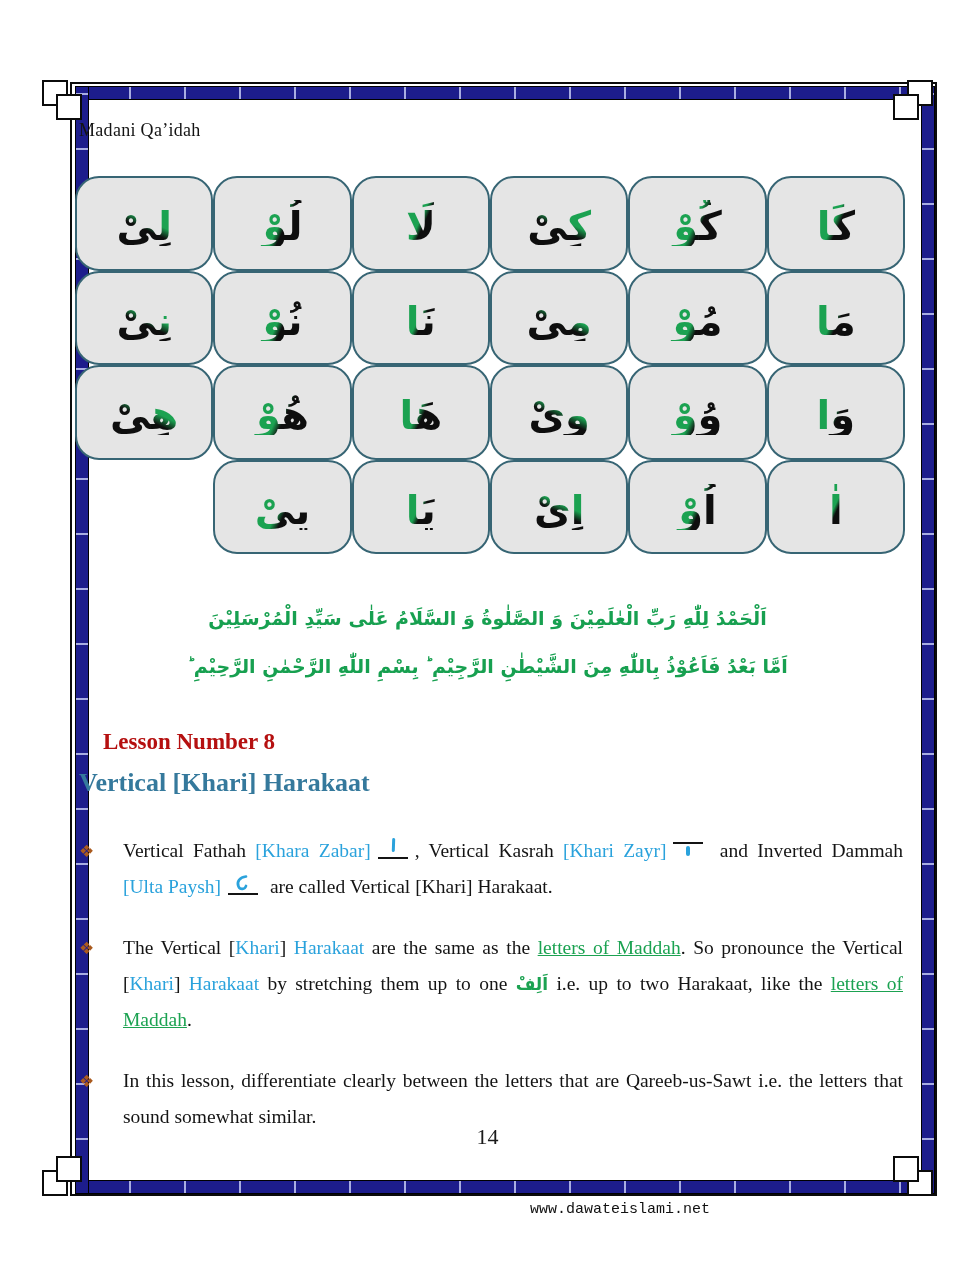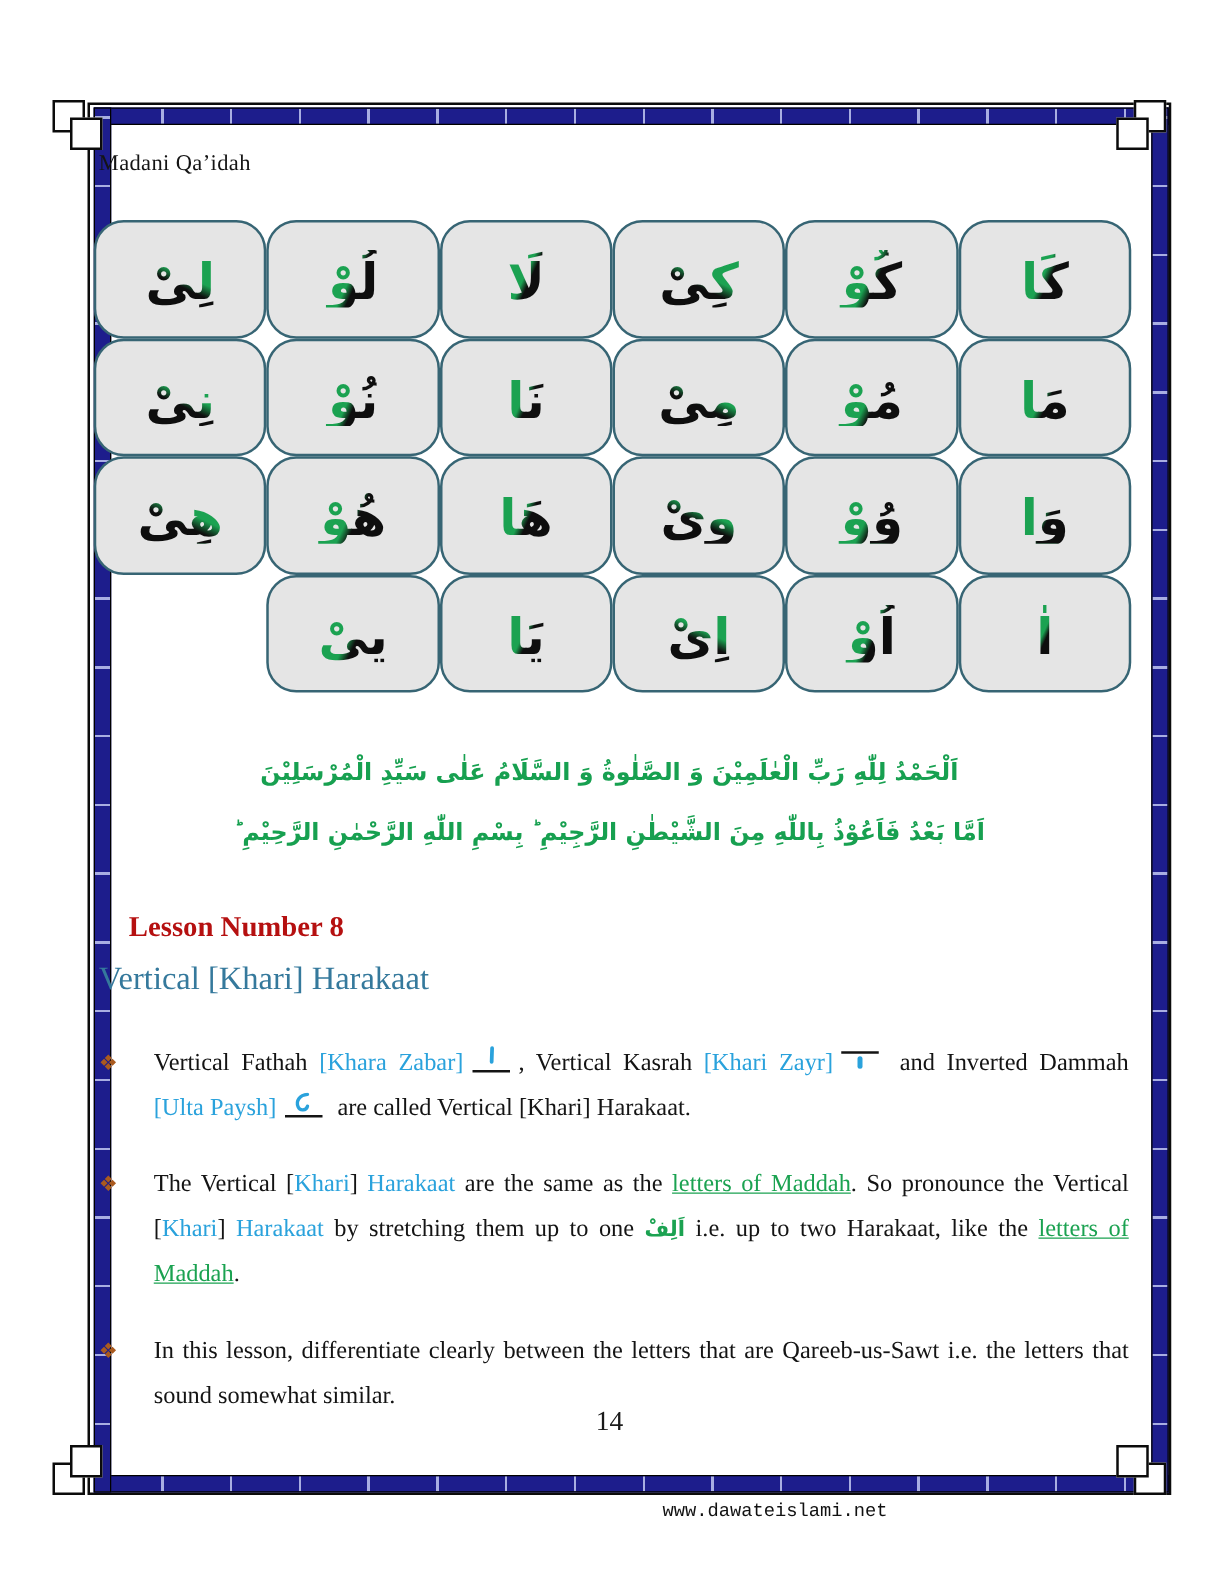--- a/index.html
+++ b/index.html
@@ -33,21 +33,21 @@
       -webkit-background-clip:text;background-clip:text;color:transparent;padding:6px 4px 0 4px;}
   .cell:nth-child(3n) .gl{background-image:linear-gradient(205deg,#1ba251 0%,#1ba251 44%,#0e0e0e 58%);}
 
   
   .dua{position:absolute;left:90px;top:594px;width:795px;text-align:center;direction:rtl;
        font-family:"DejaVu Sans",sans-serif;font-weight:700;color:#17a050;
        font-size:19px;line-height:48px;}
 
   
   .kicker{position:absolute;left:79px;top:729px;font-weight:700;font-size:23px;color:#b51010;margin-left:24px;}
-  .title{position:absolute;left:79px;top:768px;font-weight:400;font-size:26px;color:#35799c;}
+  .title{position:absolute;left:79px;top:768px;font-weight:700;font-size:26px;color:#35799c;}
 
   
   .bullets{position:absolute;left:79px;top:833px;width:824px;display:flex;flex-direction:column;gap:25px;}
   .bullet{display:flex;align-items:flex-start;}
   .bmark{flex:0 0 44px;color:#aa5a1e;font-size:17px;line-height:36px;font-family:"DejaVu Sans",sans-serif;}
   .btext{flex:1;font-size:19.5px;line-height:36px;text-align:justify;color:#141414;}
   .cy{color:#2aa2dc;font-weight:400;}
   .gr{color:#1ba251;text-decoration:underline;}
   .arg{color:#1ba251;font-family:"DejaVu Sans",sans-serif;font-weight:700;font-size:17px;}
 

